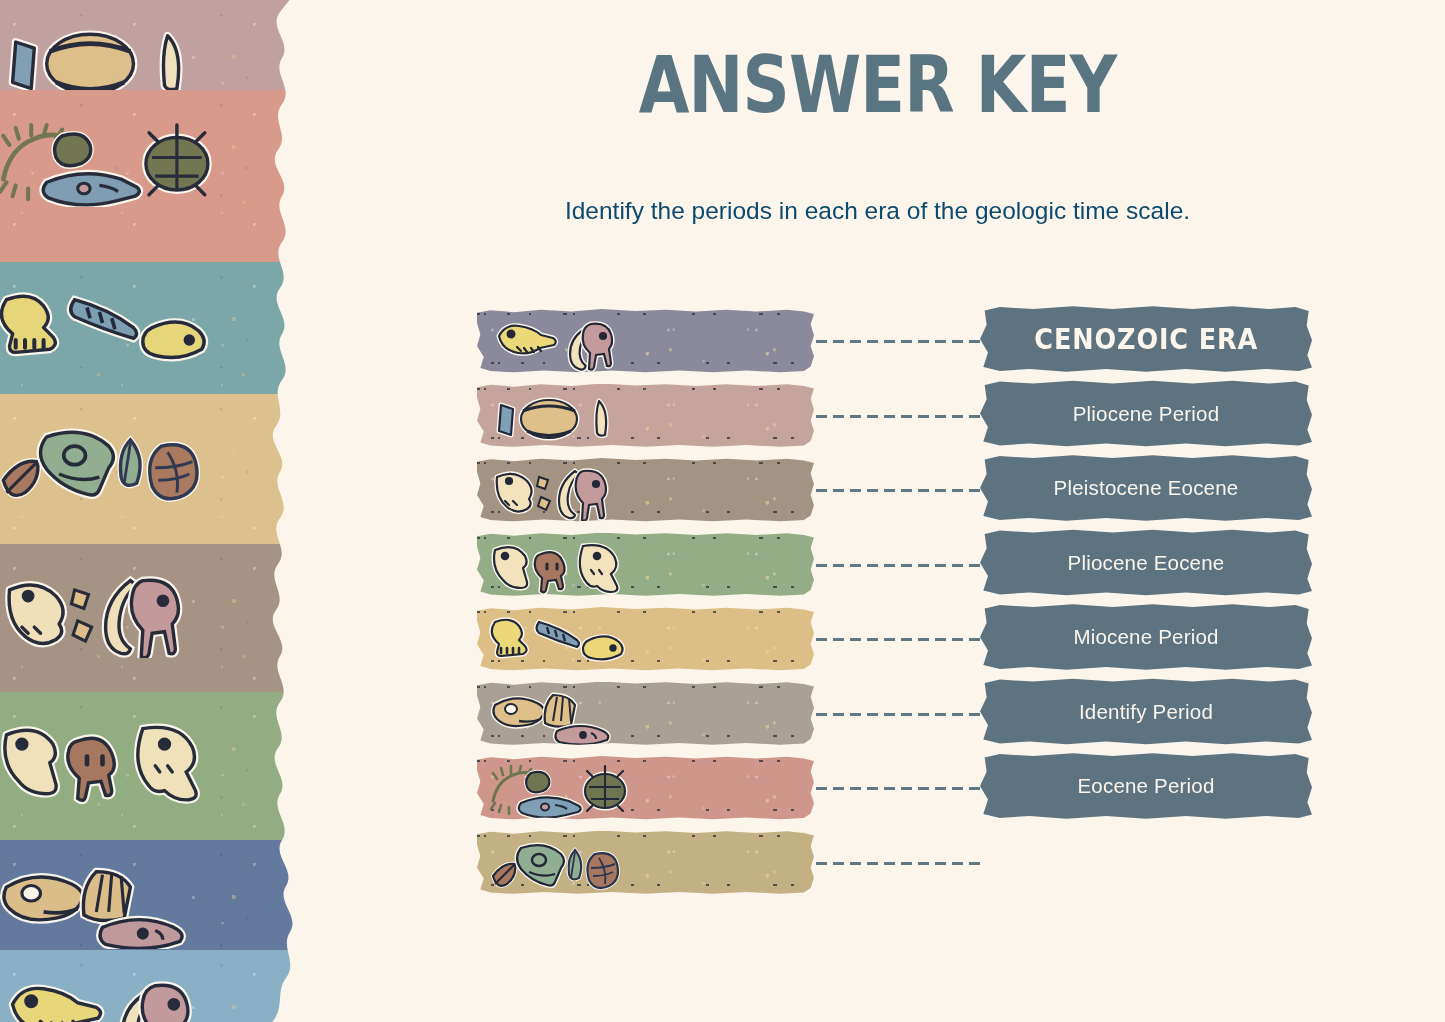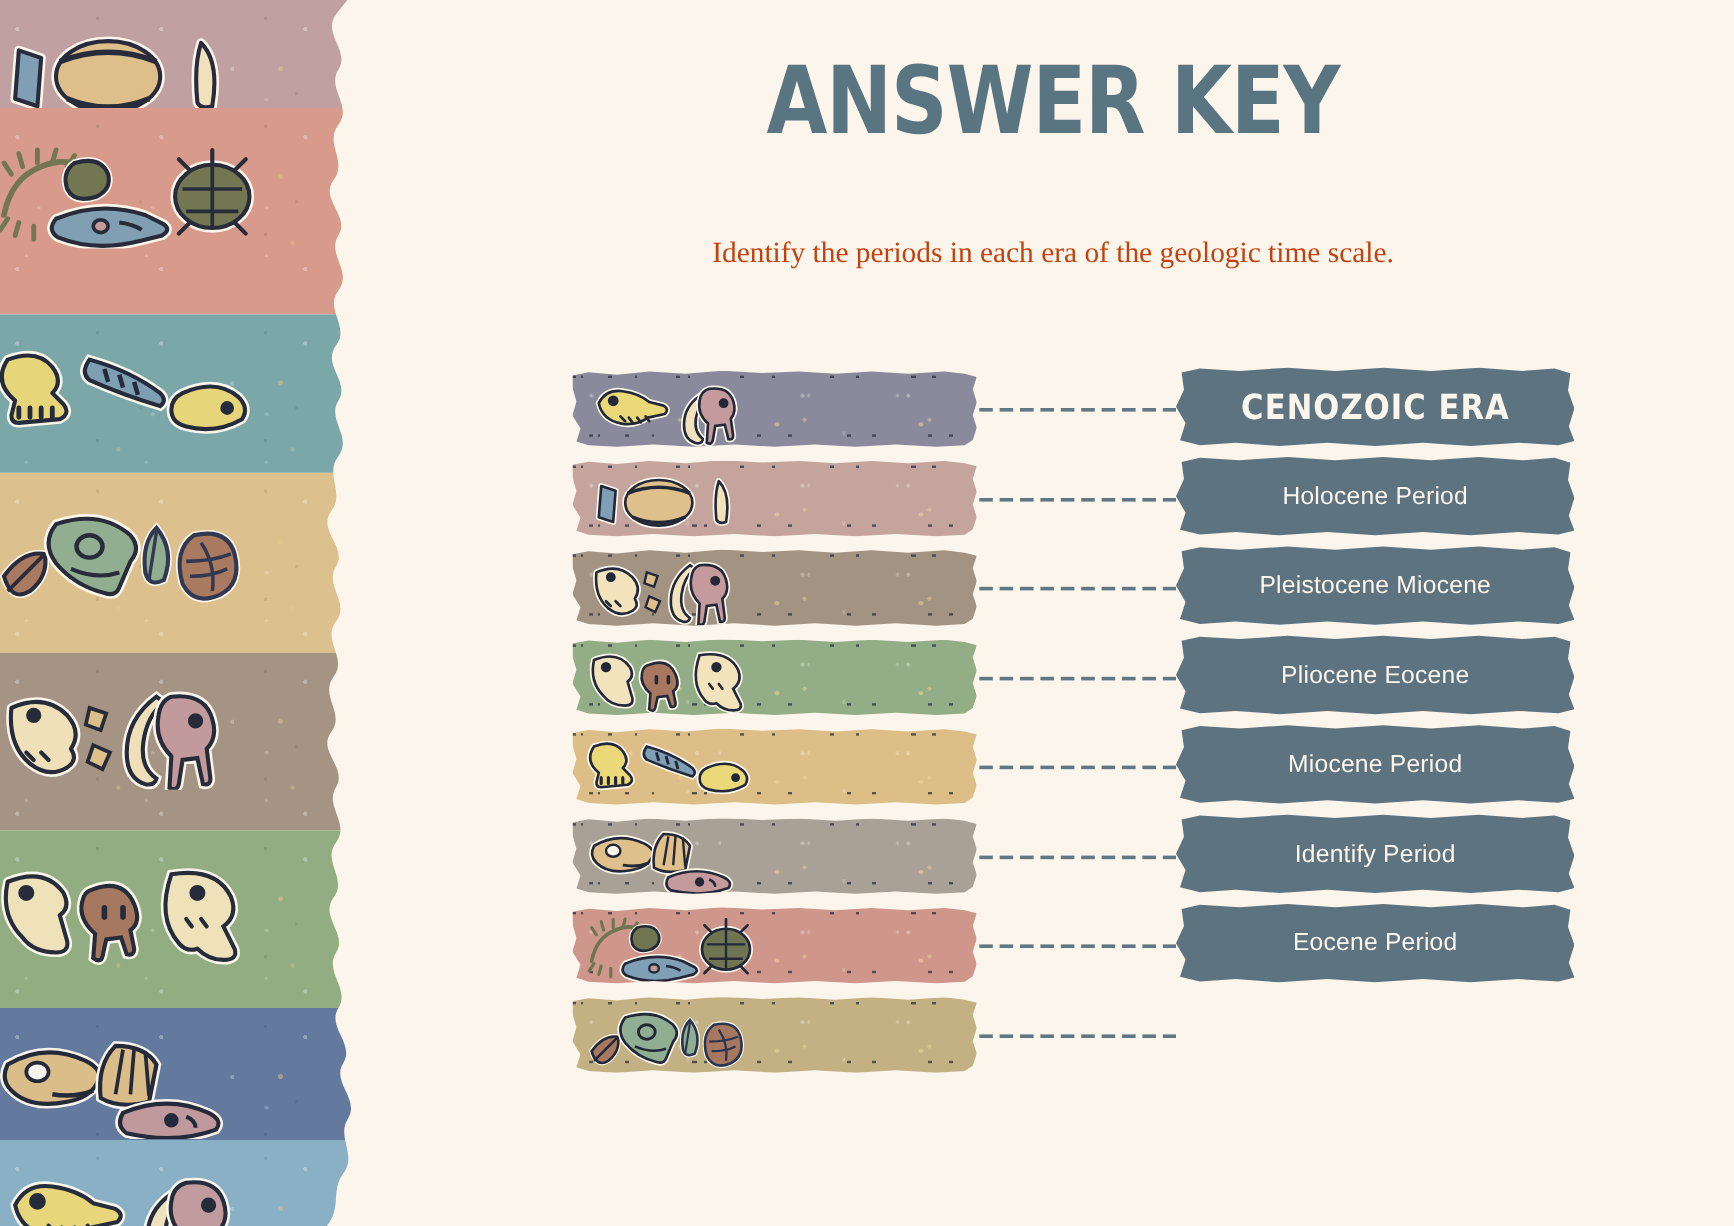--- a/index.html
+++ b/index.html
@@ -62,24 +62,24 @@
     letter-spacing:-1px;
     color:#5a7582;
     transform:scaleX(.84);
     line-height:1;
     white-space:nowrap;
   }
 
   #instructions {
     position:absolute; top:190px; left:0; width:1135px;
     text-align:center;
-    color:#c2410c;
+    color:#0c4a6e;
     font-size:24.5px;
     line-height:1.72;
-    font-family:Liberation Serif, serif;
+    font-family:Liberation Sans, sans-serif;
   }
   #instructions div { white-space:nowrap; }
 
   
   #rows { position:absolute; top:305px; left:12px; width:1135px; }
   .row {
     position:relative;
     height:74.5px;
   }
 
@@ -431,21 +431,21 @@
         <ellipse cx="62" cy="34" rx="28" ry="19" fill="#dfc08a"></ellipse>
         <path d="M36 26 q26-10 52 0 M40 46 q22 9 44 0" fill="none" stroke-width="3"></path>
         <path d="M112 16 q10 10 6 34 q-6 2-8-2 q-2-20 2-32z" fill="#f2e3bc" stroke="#fdf8ee" stroke-width="5"></path>
         <path d="M112 16 q10 10 6 34 q-6 2-8-2 q-2-20 2-32z" fill="#f2e3bc"></path>
       </g>
               </svg></div>
           </div>
         </div>
         <div class="connector"></div>
         <div class="answer-box">
-          <span class="answer-label">Holocene Period</span>
+          <span class="answer-label">Pliocene Period</span>
         </div>
       </div>
       <div class="row">
         <div class="strip">
           <div class="strip-body" style="background: rgb(163, 147, 131);">
             <div class="strip-grain"></div>
             <div class="strip-dashes top"></div>
             <div class="strip-dashes bot"></div>
             <div class="fossils" style="position: absolute; left: 10px; top: 1px;"><svg viewBox="0 0 145 62" width="145" height="62" xmlns="http://www.w3.org/2000/svg">
       <g stroke="#232838" stroke-width="2.2" stroke-linejoin="round" fill="#f2e3bc">
@@ -465,21 +465,21 @@
       <g stroke="#232838" stroke-width="2.2" fill="#c49a9c">
         <path d="M96 12 q18-2 22 12 q3 10-3 16 l2 16 q0 4-4 3 l-3-14 l-8 1 l-2 13 q-1 4-5 2 l1-17 q-9-9-7-21 q1-9 7-11z" stroke="#fdf8ee" stroke-width="5"></path>
         <path d="M96 12 q18-2 22 12 q3 10-3 16 l2 16 q0 4-4 3 l-3-14 l-8 1 l-2 13 q-1 4-5 2 l1-17 q-9-9-7-21 q1-9 7-11z"></path>
         <circle cx="109" cy="25" r="3" fill="#232838"></circle>
       </g>
               </svg></div>
           </div>
         </div>
         <div class="connector"></div>
         <div class="answer-box">
-          <span class="answer-label">Pleistocene Miocene</span>
+          <span class="answer-label">Pleistocene Eocene</span>
         </div>
       </div>
       <div class="row">
         <div class="strip">
           <div class="strip-body" style="background: rgb(147, 174, 134);">
             <div class="strip-grain"></div>
             <div class="strip-dashes top"></div>
             <div class="strip-dashes bot"></div>
             <div class="fossils" style="position: absolute; left: 10px; top: 1px;"><svg viewBox="0 0 145 62" width="145" height="62" xmlns="http://www.w3.org/2000/svg">
       <g stroke="#232838" stroke-width="2.2" stroke-linejoin="round" fill="#f2e3bc">

